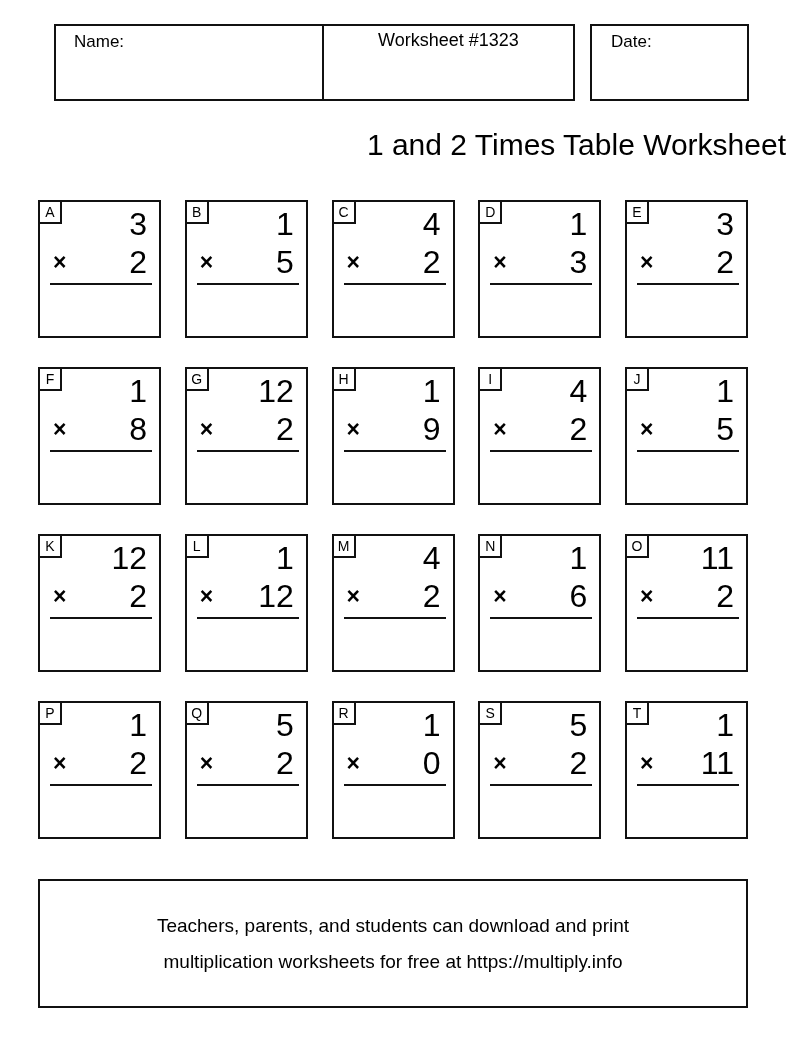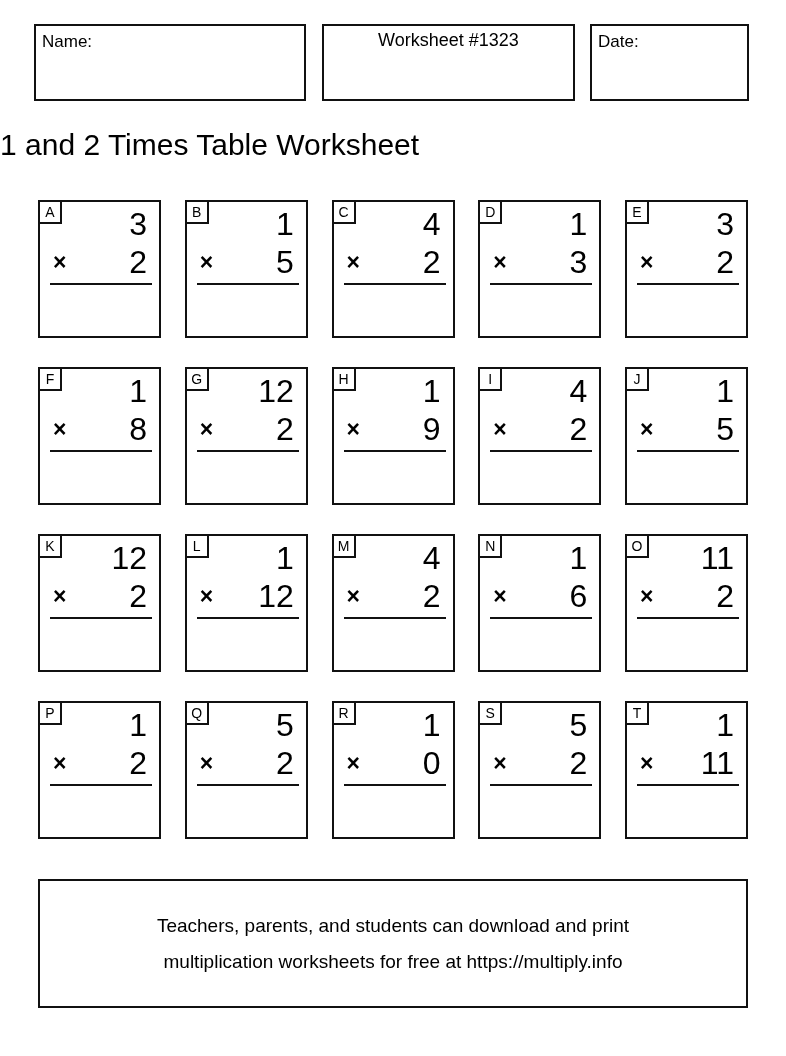--- a/index.html
+++ b/index.html
@@ -18,51 +18,51 @@
     background: #ffffff;
     overflow: hidden;
   }
   .hdr-box {
     position: absolute;
     top: 24px;
     border: 2px solid #111111;
     background: #ffffff;
   }
   .name-box {
-    left: 34px;
+    left: 54px;
     width: 272px;
     height: 77px;
-    padding: 6px 6px;
+    padding: 6px 18px;
     font-size: 17px;
   }
   .ws-box {
     left: 322px;
     width: 253px;
     height: 77px;
     display: flex;
     flex-direction: column;
     align-items: center;
     font-size: 18px;
     line-height: 28px;
     text-align: center;
   }
   .date-box {
     left: 590px;
     width: 159px;
     height: 77px;
-    padding: 6px 6px;
+    padding: 6px 19px;
     font-size: 17px;
   }
   .title {
     position: absolute;
     top: 128px;
     left: 0;
     width: 100%;
     margin: 0;
-    text-align: left;
+    text-align: right;
     font-size: 30px;
     font-weight: 400;
   }
   .grid {
     position: absolute;
     left: 38px;
     top: 200px;
     width: 710px;
     display: grid;
     grid-template-columns: repeat(5, 123px);

